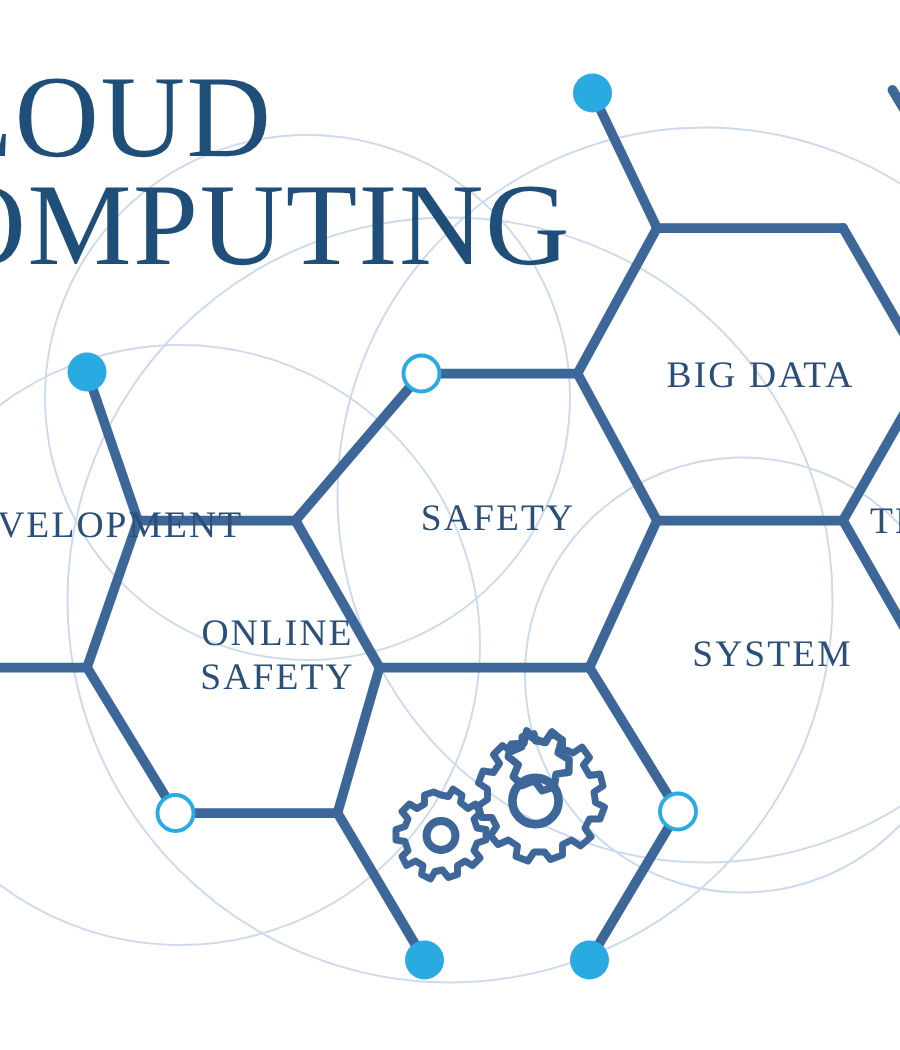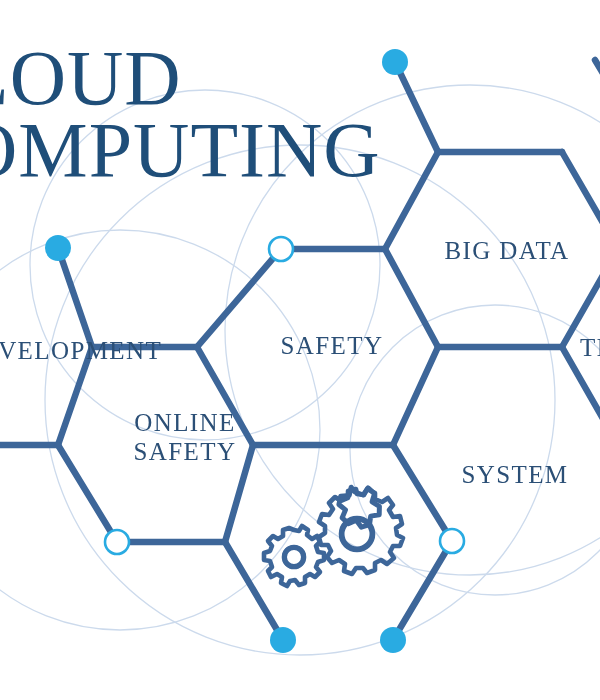--- a/index.html
+++ b/index.html
@@ -158,20 +158,20 @@
   </div>
 
   <div class="hex-label" style="left:-38px; top:337px; width:190px;">DEVELOPMENT</div>
 
   <div class="hex-label" style="left:422px; top:237px; width:170px;">BIG DATA</div>
 
   <div class="hex-label" style="left:262px; top:332px; width:140px;">SAFETY</div>
 
   <div class="hex-label" style="left:580px; top:334px; width:190px; text-align:left;">TECHNOLOGY</div>
 
-  <div class="hex-label" style="left:440px; top:423px; width:150px;margin-top:38px;">SYSTEM</div>
+  <div class="hex-label" style="left:440px; top:423px; width:150px;">SYSTEM</div>
 
   <div class="hex-label two-line" style="left:110px; top:408px; width:150px;">
     <span>ONLINE</span><br>
     <span>SAFETY</span>
   </div>
 
 </div>
 
 </body></html>

